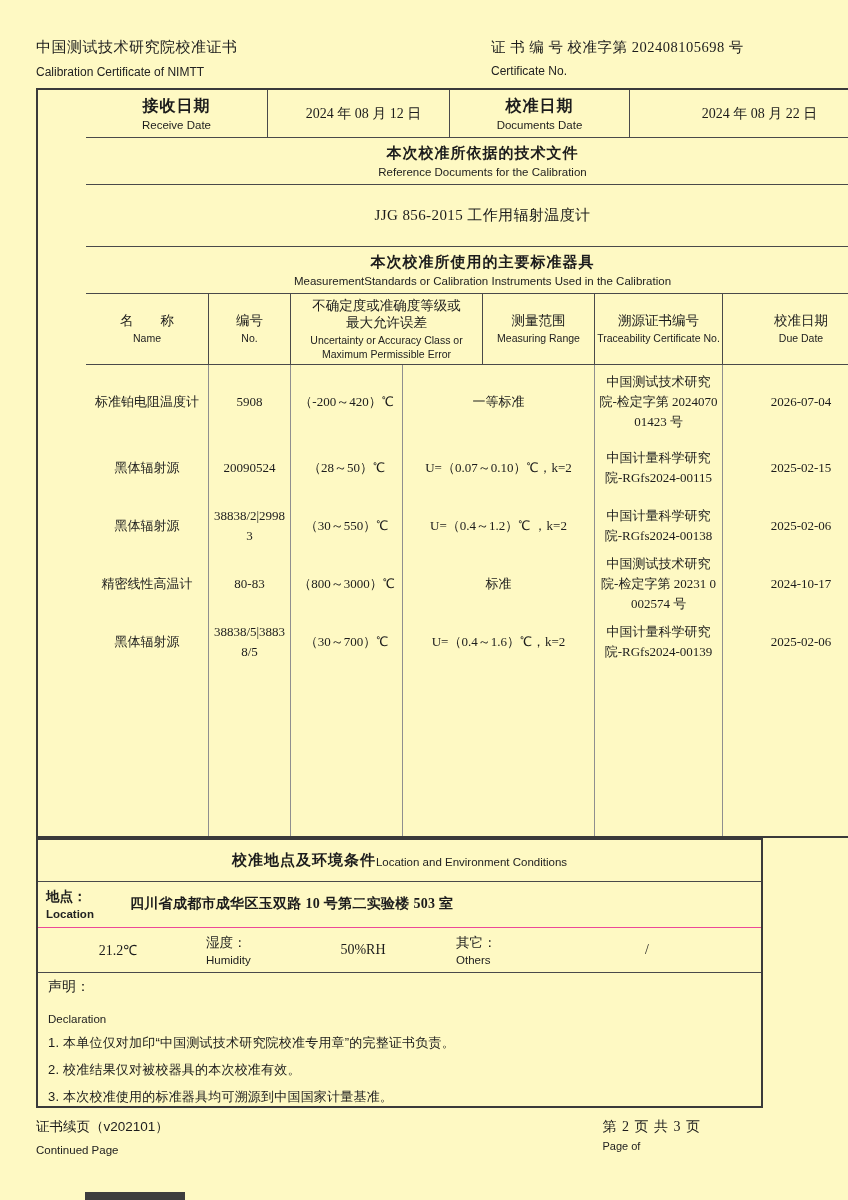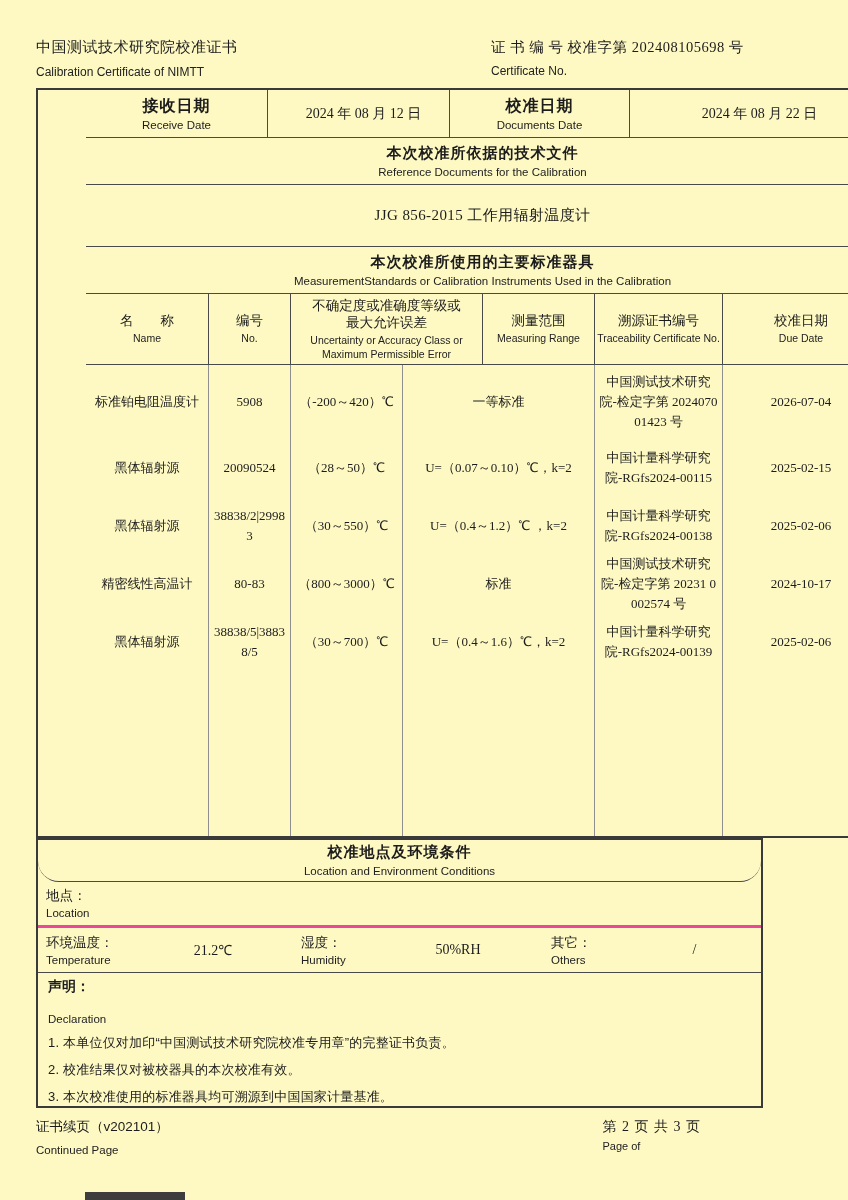--- a/index.html
+++ b/index.html
@@ -59,34 +59,34 @@
   }
   .std-row .dcell.br { border-right:1px solid #8f8f8f; }
   .r-h74{height:74px;} .r-h58{height:58px;} .r-fill{flex:1;}
   .trace-cell{ font-size:12.5px; }
 
   
   .loc-box {
     position:absolute; left:36px; top:838px; width:727px; height:270px;
     border:2px solid #3a3a3a; display:flex; flex-direction:column; overflow:hidden;
   }
-  .loc-title { height:49px; display:flex; flex-direction:column; align-items:center; justify-content:center; border-bottom:1px solid #4a4a4a;border-radius:23px; }
-  .loc-row { height:53px; display:flex; border-bottom:3px solid #ec4899; }
+  .loc-title { height:49px; display:flex; flex-direction:row; align-items:center; justify-content:center; border-bottom:1px solid #4a4a4a; }
+  .loc-row { height:53px; display:flex; border-bottom:1px solid #ec4899;font-weight:bold; }
   .lbl { display:flex; flex-direction:column; justify-content:center; padding-left:8px; }
   .lbl-zh { font-family:"Liberation Sans",sans-serif; font-size:13.5px; }
   .lbl-en { font-family:"Liberation Sans",sans-serif; font-size:11.5px; margin-top:2px; color:#222; }
   .loc-row .lbl { width:92px; }
   .address { flex:1; display:flex; align-items:center; font-size:14px; letter-spacing:.3px; }
   .env-row { height:53px; display:flex; border-bottom:1px solid #4a4a4a; }
   .env-val { display:flex; align-items:center; justify-content:center; font-size:14px; }
   .ev-temp{width:160px;} .ev-hum{width:170px;} .ev-oth{flex:1;}
   .el-temp{width:95px;} .el-hum{width:80px;} .el-oth{width:85px;}
 
   .decl-block { flex:1; padding:5px 10px 0 10px; }
-  .decl-zh { font-family:"Liberation Sans",sans-serif; font-size:14px; font-weight:700; }
+  .decl-zh { font-family:"Liberation Sans",sans-serif; font-size:14px; font-weight:400; }
   .decl-en { font-family:"Liberation Sans",sans-serif; font-size:11.5px; margin-top:17px; color:#222; }
   .decl-item { font-family:"Liberation Sans",sans-serif; font-size:13px; margin-top:9px; letter-spacing:.2px; }
 
   
   .doc-footer { position:absolute; left:36px; top:1118px; width:727px; display:flex; justify-content:space-between; }
   .ft-left .f-zh { font-family:"Liberation Sans",sans-serif; font-size:13.5px; }
   .ft-left .f-en { font-family:"Liberation Sans",sans-serif; font-size:11.5px; margin-top:8px; color:#222; }
   .ft-right { margin-right:62px; }
   .ft-right .f-zh { font-size:14px; letter-spacing:1px; }
   .ft-right .f-en { font-family:"Liberation Sans",sans-serif; font-size:11px; margin-top:4px; color:#222; }
@@ -227,27 +227,24 @@
     <div class="loc-title">
       <div class="sec-zh">校准地点及环境条件</div>
       <div class="sec-en">Location and Environment Conditions</div>
     </div>
 
     <div class="loc-row">
       <div class="lbl">
         <div class="lbl-zh">地点：</div>
         <div class="lbl-en">Location</div>
       </div>
+      <div class="address">四川省成都市成华区玉双路 10 号第二实验楼 503 室</div>
     </div>
 
     <div class="env-row">
-      <div class="lbl el-temp">
-        <div class="lbl-zh">环境温度：</div>
-        <div class="lbl-en">Temperature</div>
-      </div>
       <div class="env-val ev-temp">21.2℃</div>
       <div class="lbl el-hum">
         <div class="lbl-zh">湿度：</div>
         <div class="lbl-en">Humidity</div>
       </div>
       <div class="env-val ev-hum">50%RH</div>
       <div class="lbl el-oth">
         <div class="lbl-zh">其它：</div>
         <div class="lbl-en">Others</div>
       </div>

